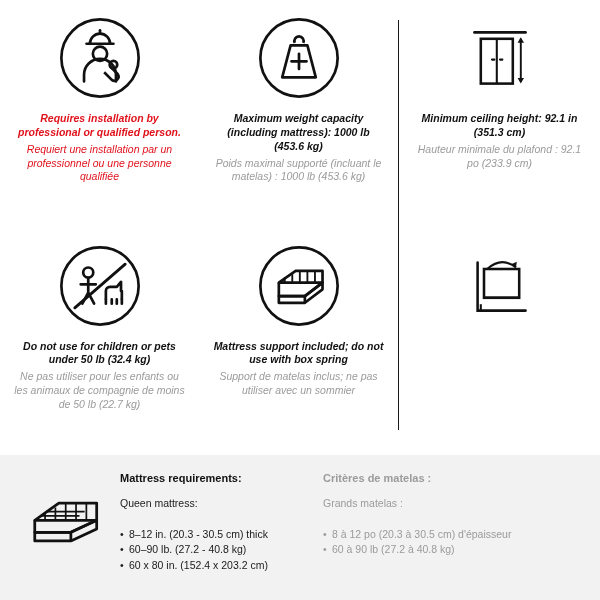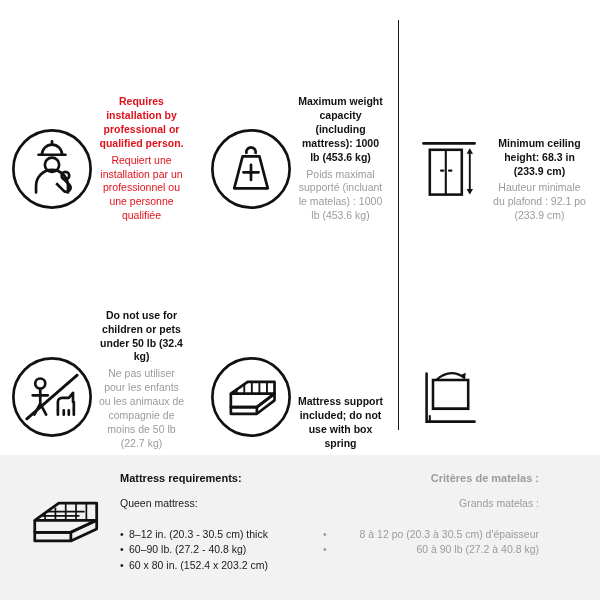--- a/index.html
+++ b/index.html
@@ -31,21 +31,23 @@
   .col-right {
     width: 201px; height: 455px;
     display: flex; flex-direction: column;
   }
 
   .cell {
     width: 199px;
     height: 227px;
     padding: 12px 10px 4px 10px;
     display: flex;
-    align-items: flex-end;
+    flex-direction: column;
+    align-items: center;
+    font-style: italic;
   }
   .cell.right { width: 201px; }
 
   .icon-wrap {
     height: 92px;
     display: flex; align-items: center; justify-content: center;
     margin-bottom: 8px;
   }
   .caption {
     text-align: center;
@@ -78,21 +80,21 @@
     width: 100px;
     display: flex; justify-content: center; align-items: flex-start;
     padding-top: 8px;
   }
   .req-col {
     width: 195px;
     padding-left: 6px;
     font-size: 10.5px;
     line-height: 1.45;
   }
-  .req-col.fr-col { color: #9b9b9b; padding-left: 14px; width: 230px; text-align: right; }
+  .req-col.fr-col { color: #9b9b9b; padding-left: 14px; width: 230px; }
   .req-title { font-weight: bold; margin-bottom: 9px; font-size: 11px; color: #111; }
   .req-col.fr-col .req-title { color: #9b9b9b; font-weight: bold; }
   .req-sub { margin-bottom: 16px; }
   .req-list { list-style: none; }
   .req-list li { padding-left: 9px; position: relative; }
   .req-list li:before {
     content: "•";
     position: absolute; left: 0; top: 0;
   }
   svg { display: block; }
@@ -163,20 +165,21 @@
             <circle cx="50" cy="50" r="46" fill="none" stroke="#111" stroke-width="3.2"></circle>
             <path d="M26 46 L46 32 L78 32 L78 46 Z" fill="none" stroke="#111" stroke-width="3.2" stroke-linejoin="round"></path>
             <path d="M26 46 L26 62 L57 62 L78 46" fill="none" stroke="#111" stroke-width="3.2" stroke-linejoin="round"></path>
             <path d="M26 62 L57 62 L57 70 L26 70 Z" fill="none" stroke="#111" stroke-width="3.2" stroke-linejoin="round"></path>
             <path d="M57 62 L78 46 L78 54 L57 70" fill="none" stroke="#111" stroke-width="3.2" stroke-linejoin="round"></path>
             <path d="M33 40 L33 46 M42 36 L42 46 M51 32 L51 46 M60 32 L60 46 M69 32 L69 46" stroke="#111" stroke-width="2.2"></path>
           </svg>
         </div>
         <div class="caption">
           <span>Mattress support included; do not use with box spring</span>
+          <span class="fr">Support de matelas inclus; ne pas utiliser avec un sommier</span>
         </div>
       </div>
 
     </div>
 
     <div class="divider"></div>
 
     <div class="col-right">
 
       <div class="cell right">
@@ -185,21 +188,21 @@
             <path d="M18 18 H82" stroke="#111" stroke-width="3.2" stroke-linecap="round"></path>
             <rect x="26" y="26" width="40" height="56" fill="none" stroke="#111" stroke-width="3.2"></rect>
             <path d="M46 26 V82" stroke="#111" stroke-width="2.6"></path>
             <path d="M40 52 h3 M50 52 h3" stroke="#111" stroke-width="2.6" stroke-linecap="round"></path>
             <path d="M76 26 V80" stroke="#111" stroke-width="2.4"></path>
             <path d="M76 24 l-4 7 h8 z" fill="#111"></path>
             <path d="M76 82 l-4 -7 h8 z" fill="#111"></path>
           </svg>
         </div>
         <div class="caption">
-          <span>Minimum ceiling height: 68.3 in (233.9 cm)</span>
+          <span>Minimum ceiling height: 92.1 in (351.3 cm)</span>
           <span class="fr">Hauteur minimale du plafond : 92.1 po (233.9 cm)</span>
         </div>
       </div>
 
       <div class="cell right">
         <div class="icon-wrap">
           <svg width="80" height="80" viewBox="0 0 100 100">
             <path d="M22 22 V82 H82" stroke="#111" stroke-width="3.2" stroke-linecap="round" fill="none"></path>
             <rect x="30" y="30" width="44" height="36" fill="none" stroke="#111" stroke-width="3.2"></rect>
             <path d="M30 66 h44" stroke="#111" stroke-width="3.2"></path>

